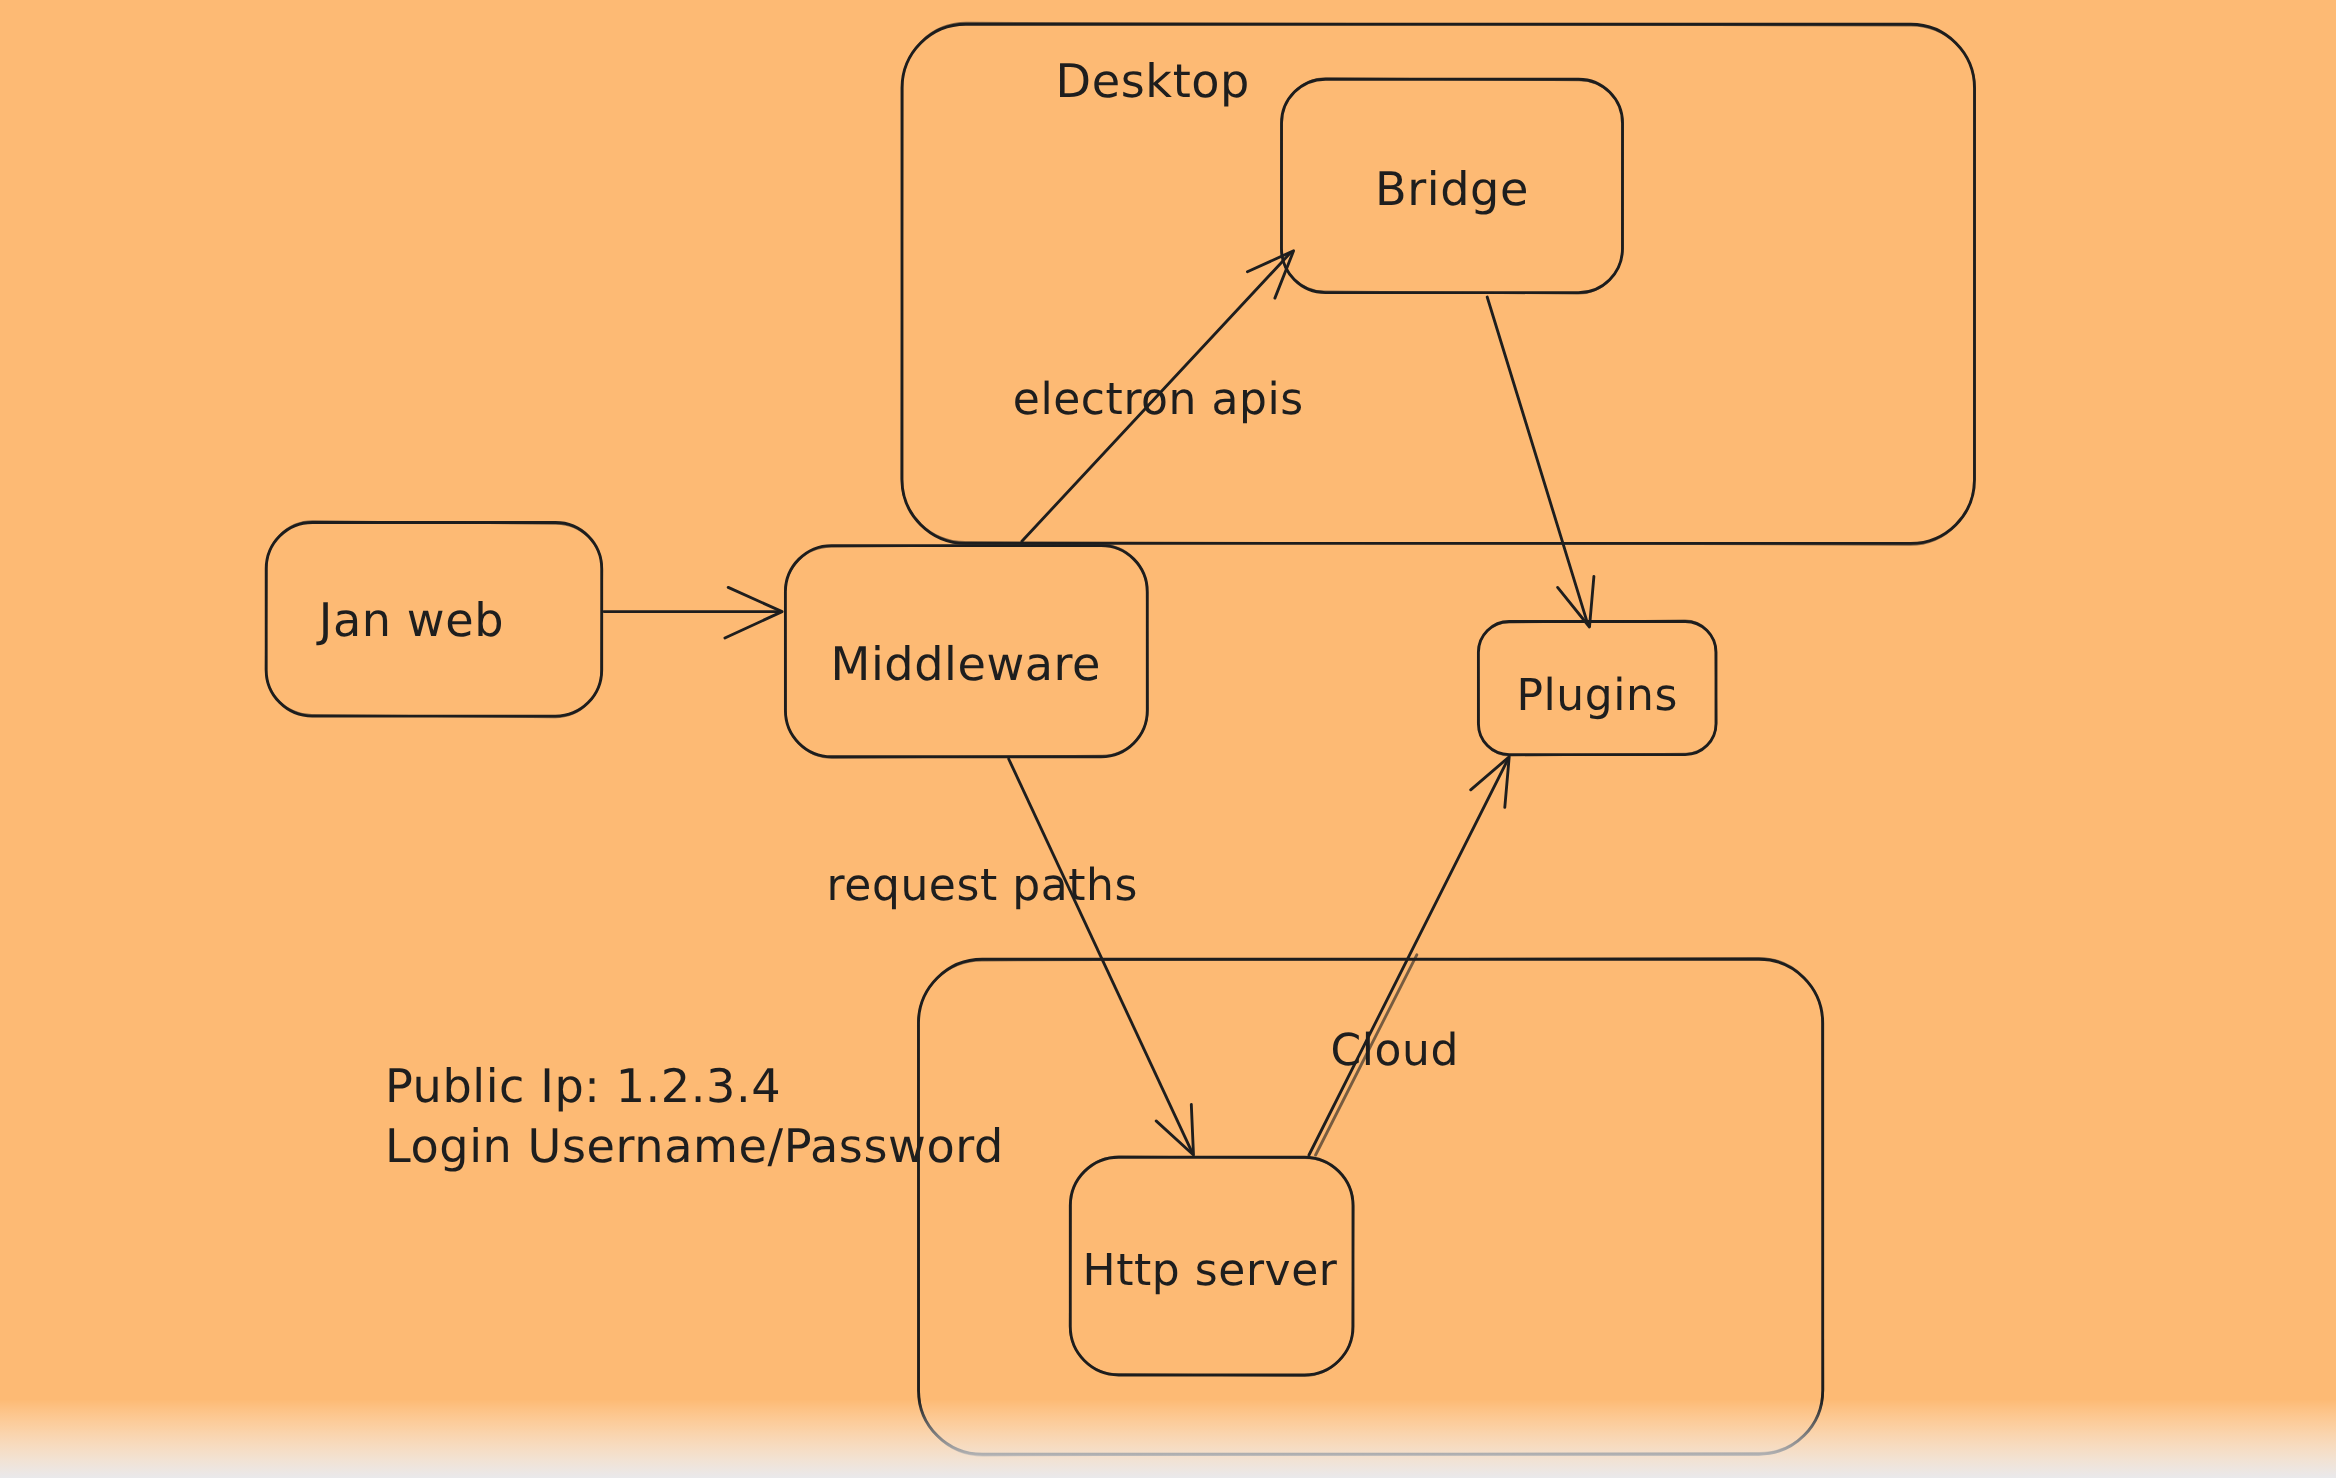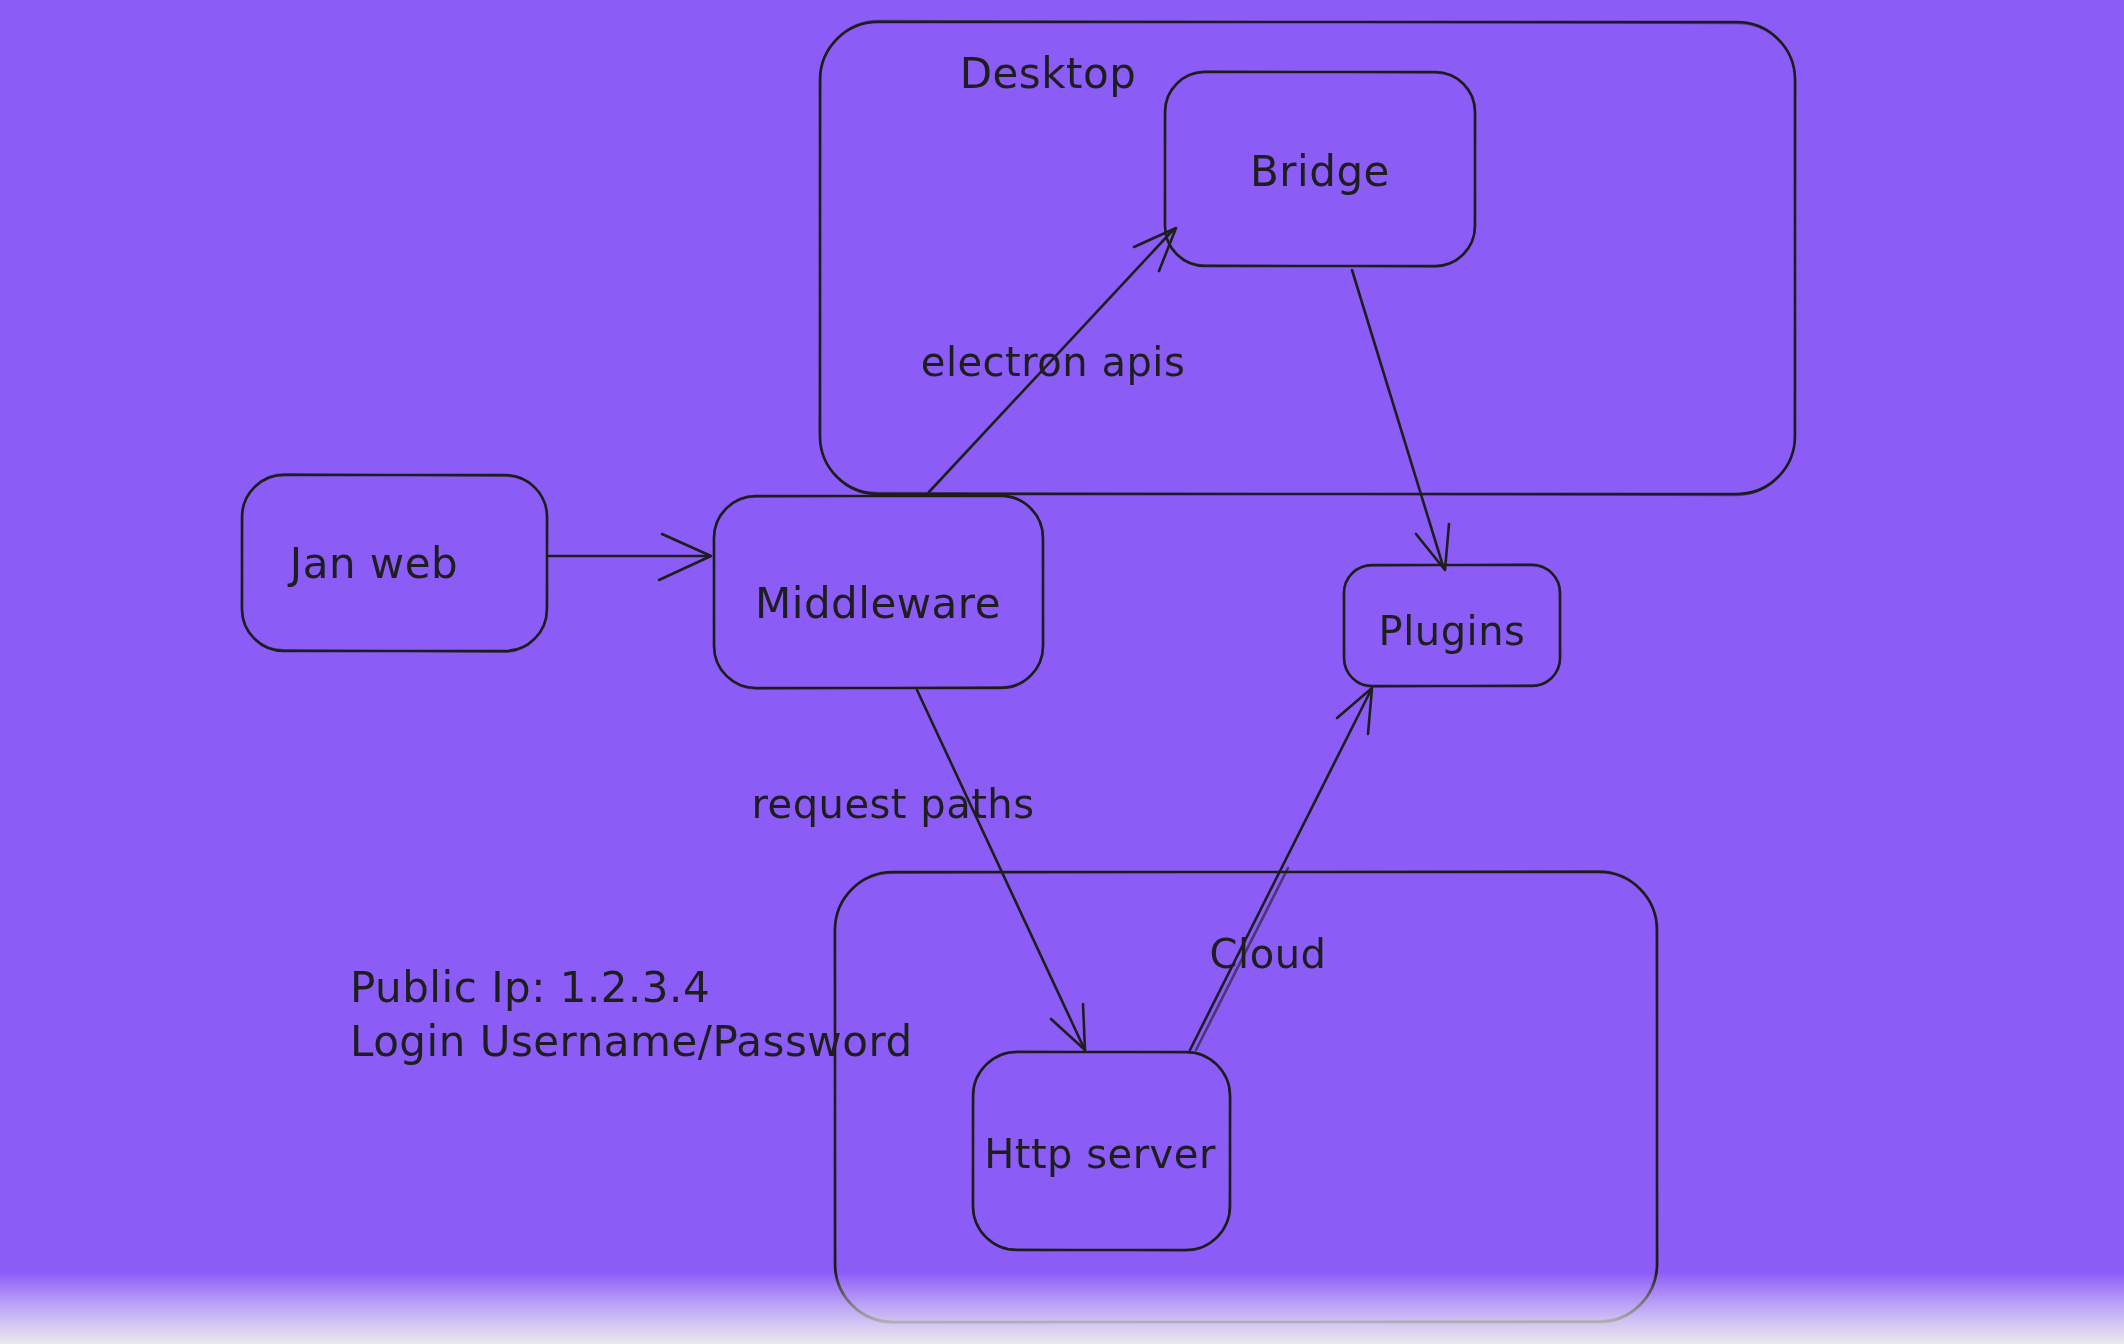--- a/index.html
+++ b/index.html
@@ -7,21 +7,21 @@
     padding: 0;
     background: #ffffff;
     width: 2124px;
     height: 1344px;
     overflow: hidden;
   }
   .canvas {
     position: relative;
     width: 2124px;
     height: 1344px;
-    background: #8b5cf6;
+    background: #fdba74;
     font-family: "DejaVu Sans", sans-serif;
   }
   svg.diagram {
     position: absolute;
     inset: 0;
     display: block;
   }
   .shape {
     fill: none;
     stroke-width: 2.6;

